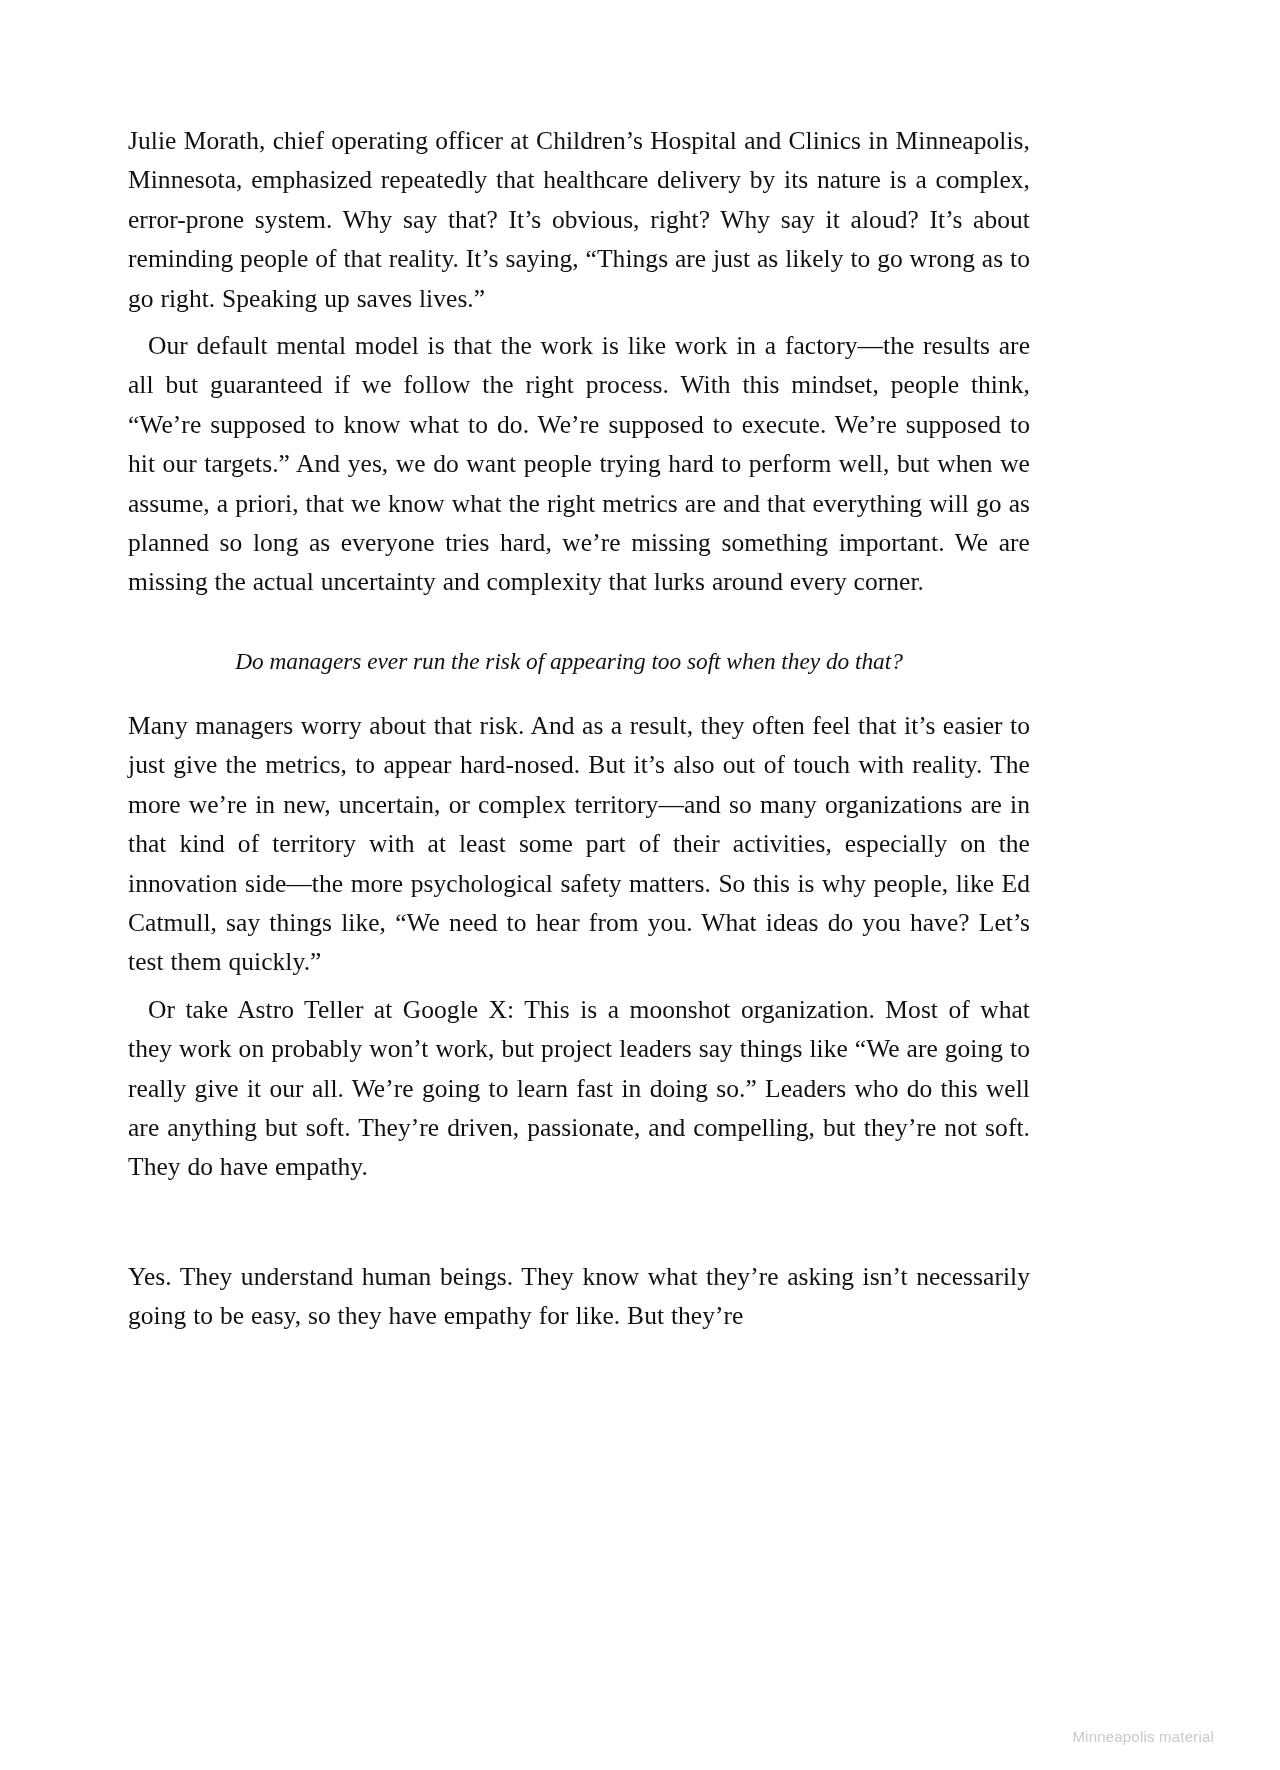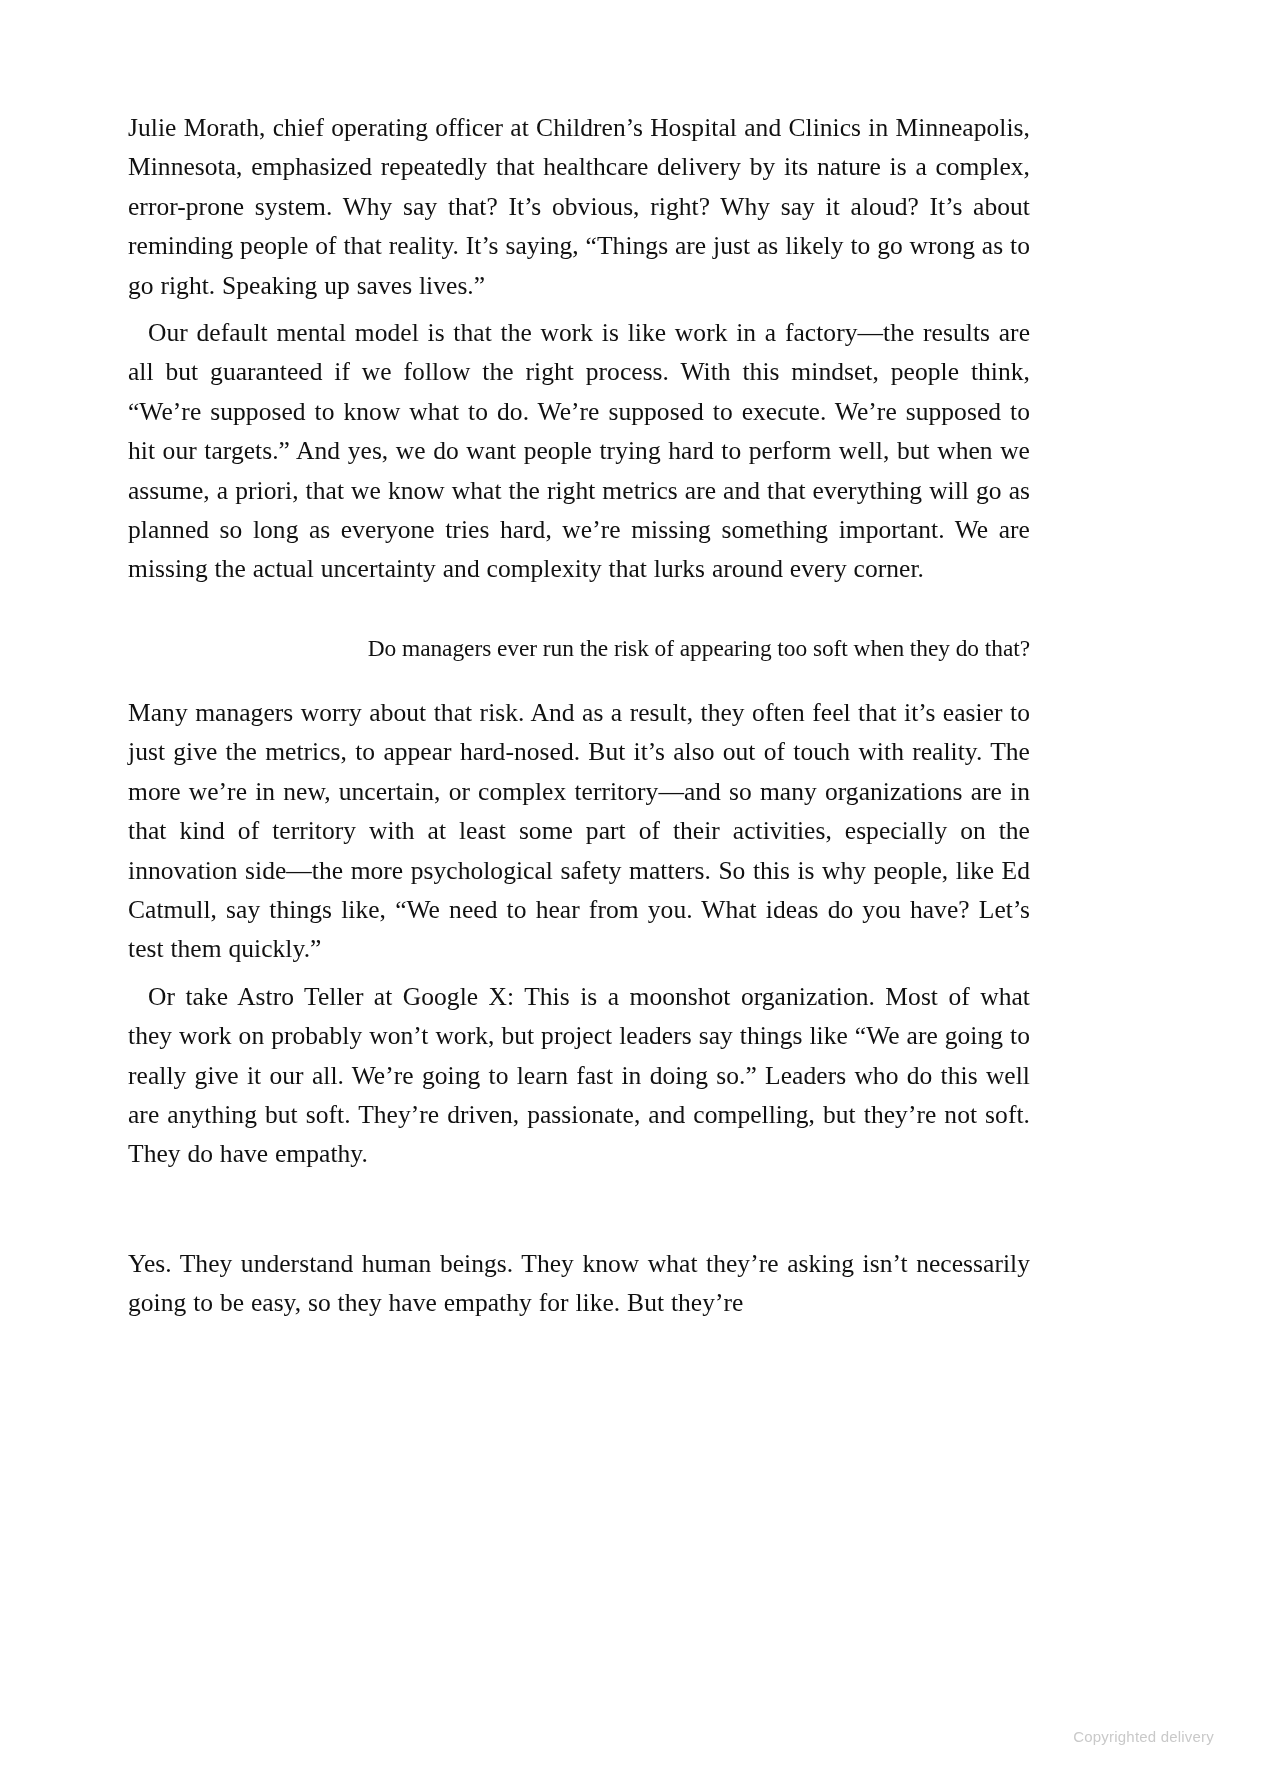--- a/index.html
+++ b/index.html
@@ -21,21 +21,21 @@
     left: 0; top: 0;
     width: 1280px;
     height: 1770px;
     background: #ffffff;
   }
 
   
   .textblock {
     position: absolute;
     left: 128px;
-    top: 108px;
+    top: 121px;
     width: 902px;
   }
 
   p.body {
     margin: 0;
     font-size: 25.5px;
     line-height: 39.4px;
     text-align: justify;
     text-justify: inter-word;
     letter-spacing: 0.05px;
@@ -49,21 +49,22 @@
     margin-top: 8px;
   }
 
   
   p.question {
     margin: 0;
     margin-left: -20px;
     width: 922px;
     font-size: 23.4px;
     line-height: 34px;
-    text-align: right;
+    font-style: italic;
+    text-align: center;
     letter-spacing: -0.05px;
   }
 
   
   .gap-before-question { height: 42px; }
   .gap-after-question  { height: 28px; }
 
   .copyright {
     position: absolute;
     right: 66px;
@@ -98,15 +99,15 @@
 
     <div class="gap-before-question"></div>
 
 
     <div class="gap-after-question"></div>
 
     <p class="body">Yes. They understand human beings. They know what they’re asking isn’t necessarily going to be easy, so they have empathy for like. But they’re</p>
 
   </div>
 
-  <div class="copyright">Copyrighted delivery</div>
+  <div class="copyright">Minneapolis material</div>
 
 </div>
 
 </body></html>

